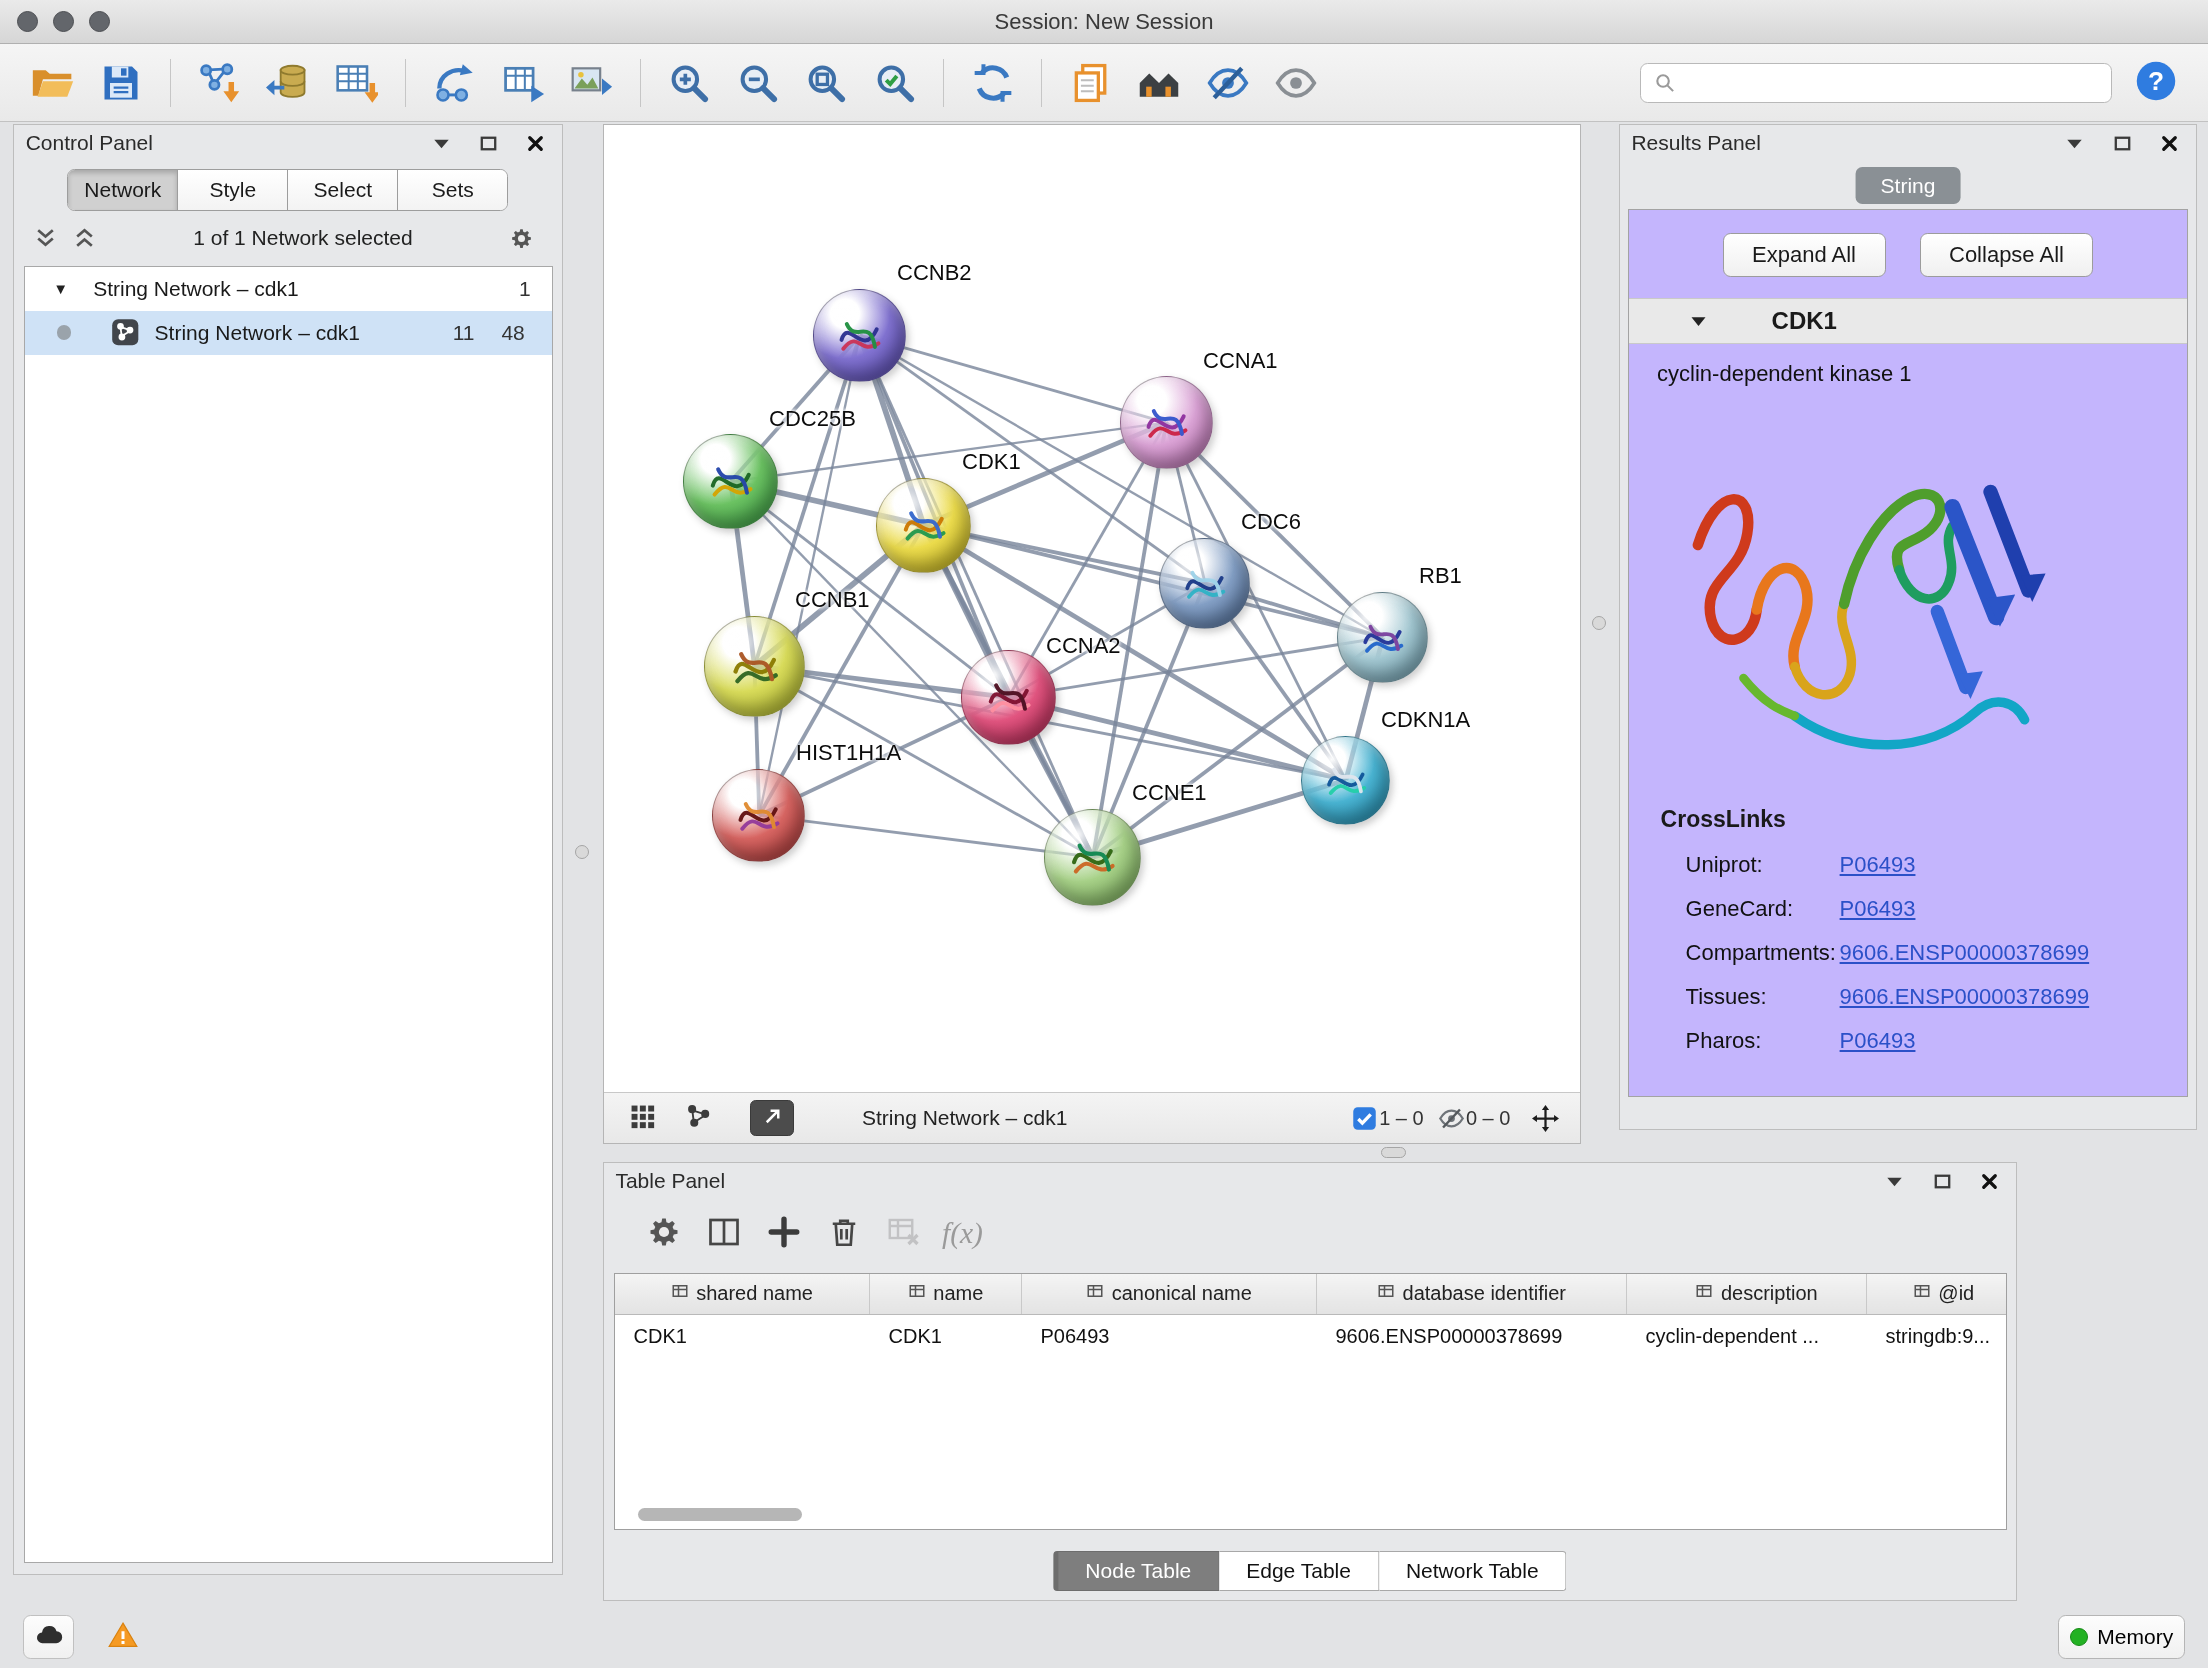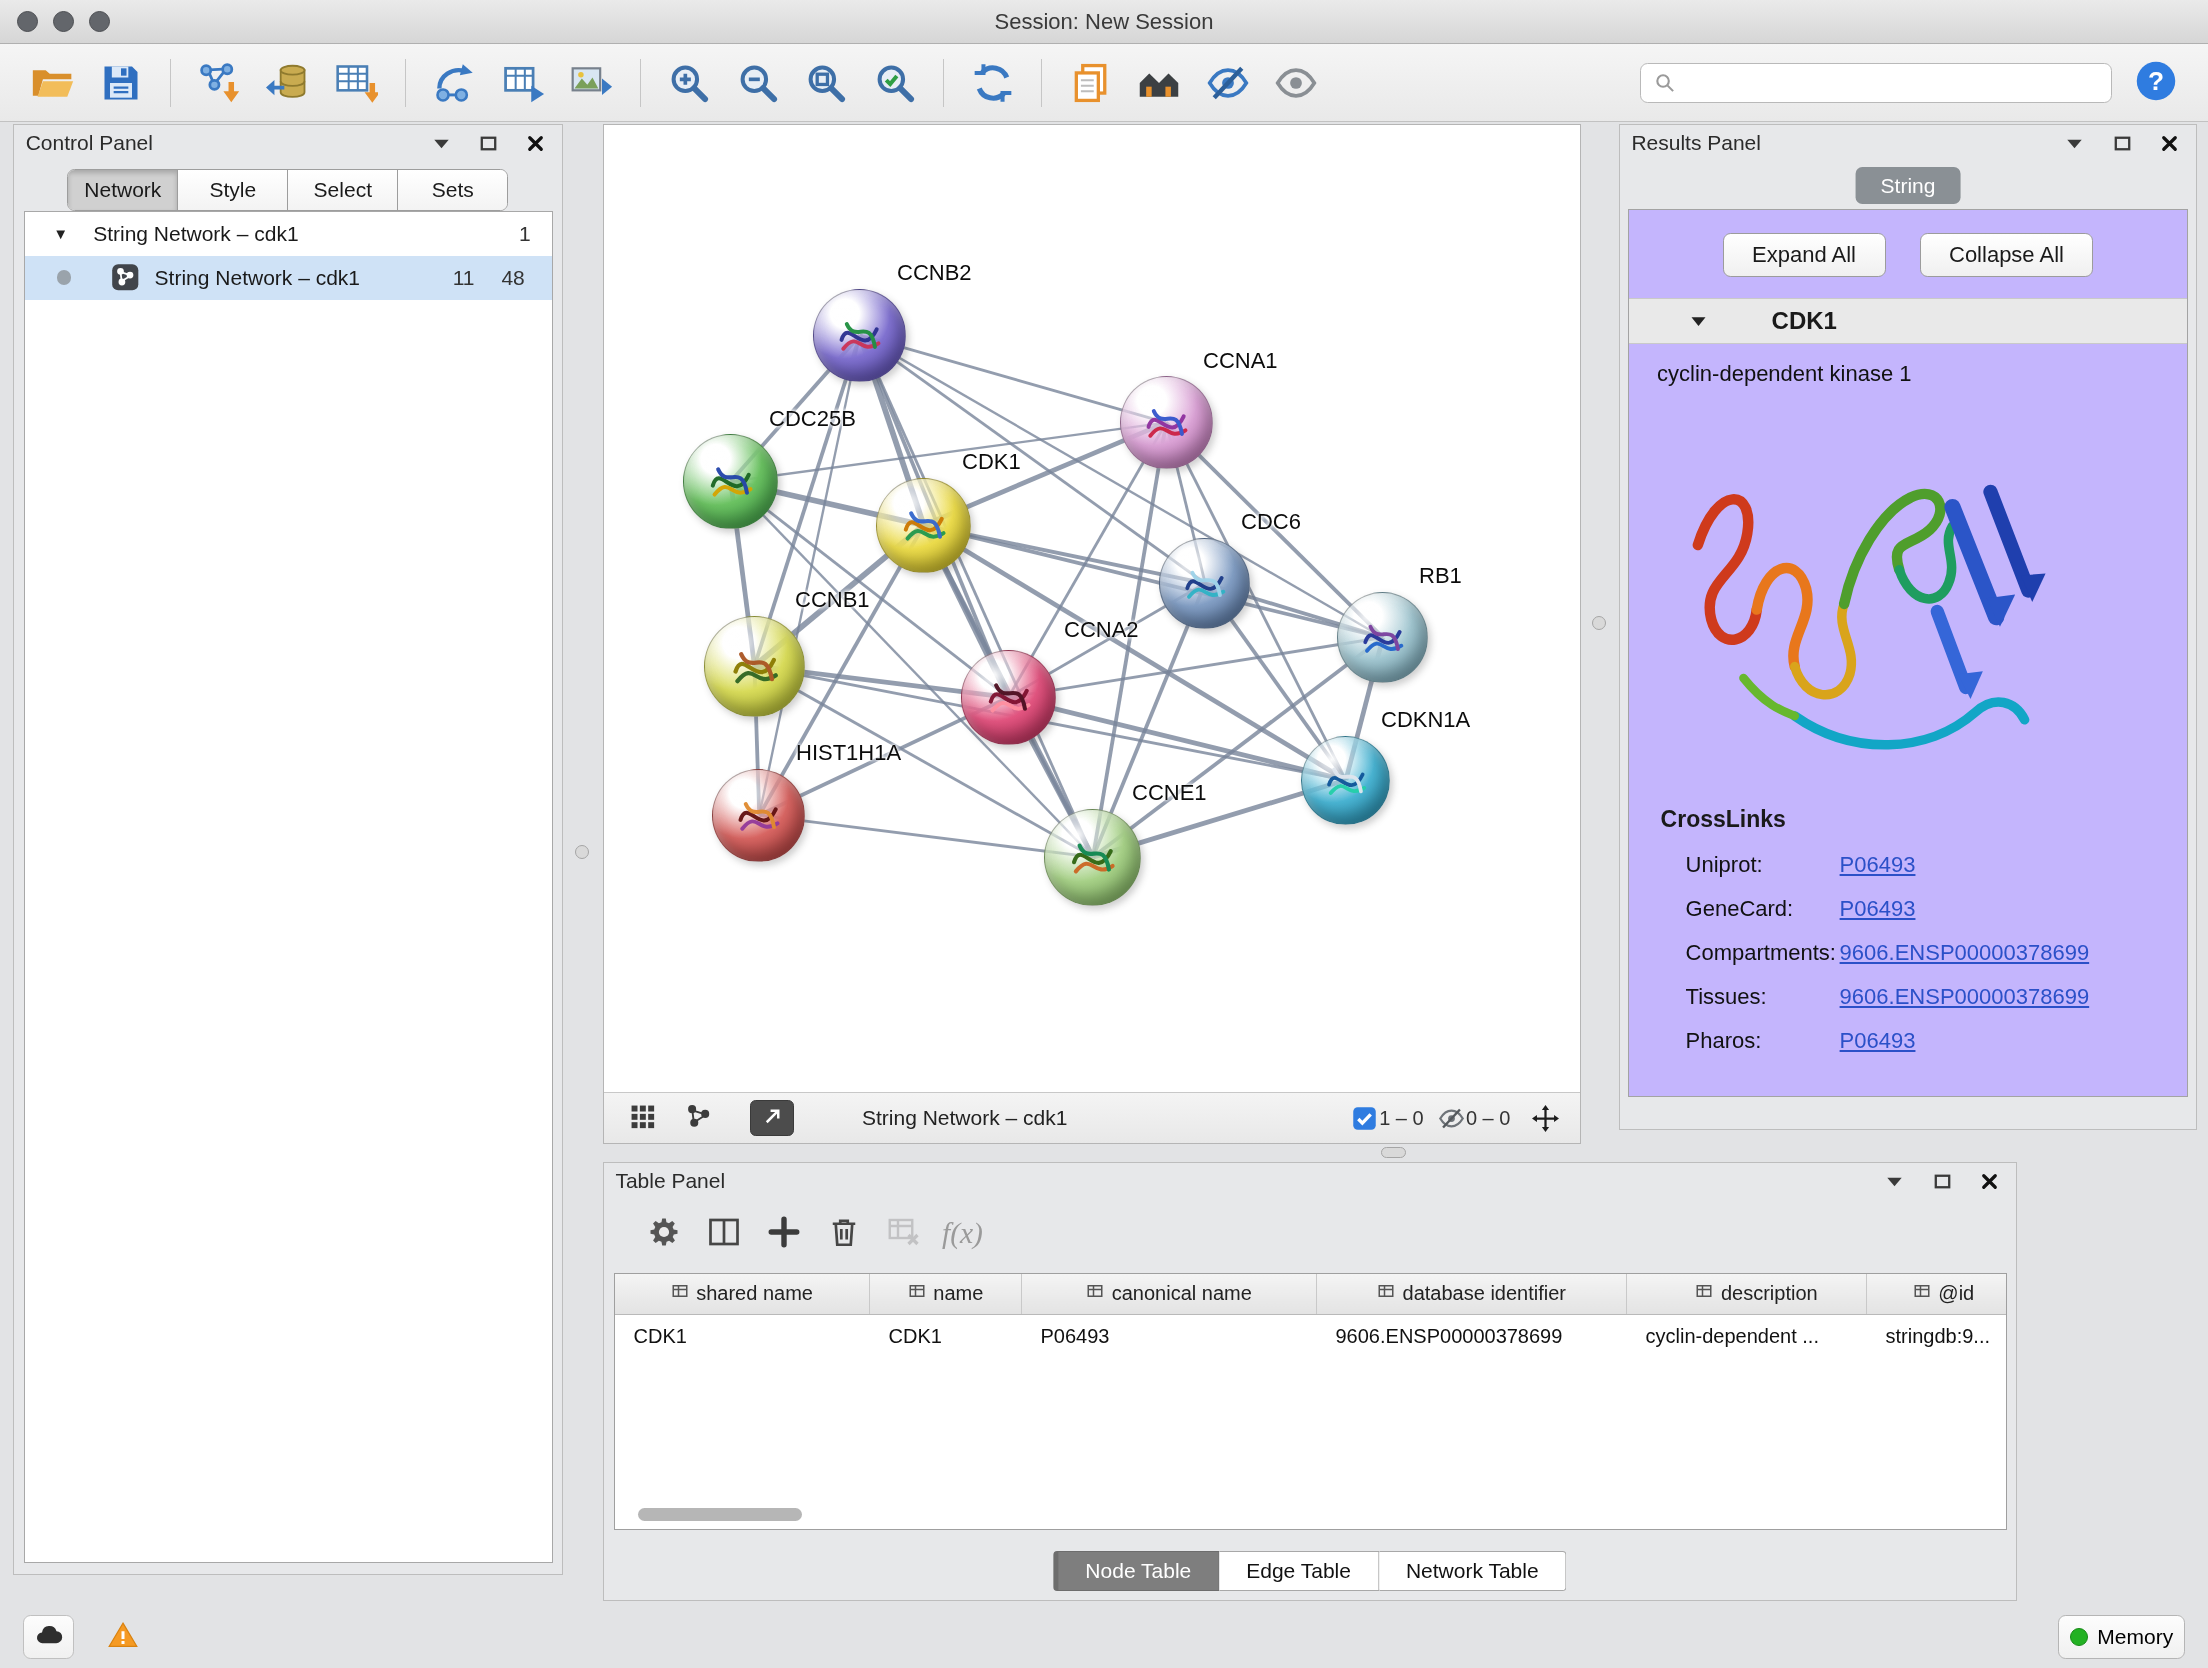--- a/index.html
+++ b/index.html
@@ -353,20 +353,41 @@
             </svg>
           </button>
         </span>
     </div>
     <div class="cp-tabs" id="cp-tabs">
         <div class="cp-tab selected">Network</div>
         <div class="cp-tab">Style</div>
         <div class="cp-tab">Select</div>
         <div class="cp-tab">Sets</div>
       </div>
+    <div class="cp-selrow">
+      <span class="cp-chevrons">
+        <span class="icon">
+            <svg viewBox="0 0 24 24" fill="none" stroke="#555" stroke-width="2.6">
+              <path d="M5 4l7 6 7-6M5 12l7 6 7-6"></path>
+            </svg>
+          </span>
+        <span class="icon">
+            <svg viewBox="0 0 24 24" fill="none" stroke="#555" stroke-width="2.6">
+              <path d="M5 10l7-6 7 6M5 19l7-6 7 6"></path>
+            </svg>
+          </span>
+      </span>
+      <span class="cp-seltext">1 of 1 Network selected</span>
+      <button class="cp-gear">
+        <span class="icon"><svg viewBox="0 0 24 24" fill="#555">
+              <path d="M21 13.2v-2.4l-2.6-.5a6.6 6.6 0 0 0-.7-1.7l1.5-2.2-1.7-1.7-2.2 1.5c-.5-.3-1.1-.5-1.7-.7L13.2 3h-2.4l-.5 2.5c-.6.2-1.2.4-1.7.7L6.4 4.7 4.7 6.4l1.5 2.2c-.3.5-.5 1.1-.7 1.7l-2.5.5v2.4l2.5.5c.2.6.4 1.2.7 1.7l-1.5 2.2 1.7 1.7 2.2-1.5c.5.3 1.1.5 1.7.7l.5 2.5h2.4l.5-2.5c.6-.2 1.2-.4 1.7-.7l2.2 1.5 1.7-1.7-1.5-2.2c.3-.5.5-1.1.7-1.7z"></path>
+              <circle cx="12" cy="12" r="3.4" fill="#ececec"></circle>
+            </svg></span>
+      </button>
+    </div>
     <div class="cp-tree">
       <div class="tree-row tree-root">
         <span class="tri">▼</span>
         <span>String Network – cdk1</span>
         <span class="tree-count">1</span>
       </div>
       <div class="tree-row tree-child">
         <span class="tree-dot"></span>
         <span class="tree-appicon">
             <svg viewBox="0 0 24 24">
@@ -489,21 +510,21 @@
           </svg>
         </div>
         <div class="net-label" style="left: 191px; top: 462px;">CCNB1</div>
         <div class="net-node" style="left: 357px; top: 525px; width: 95px; height: 95px; --c1: #e25580; --c2: #a81f4a;">
           <svg class="scribble" viewBox="0 0 60 60">
             <path d="M10 34 C18 8, 34 56, 50 22" stroke="#801130" fill="none" stroke-width="4.5" stroke-linecap="round"></path>
             <path d="M12 44 C30 22, 30 52, 52 38" stroke="#ff8fa0" fill="none" stroke-width="4.5" stroke-linecap="round"></path>
             <path d="M16 16 C26 38, 42 8, 48 42" stroke="#4d0f20" fill="none" stroke-width="4.5" stroke-linecap="round"></path>
           </svg>
         </div>
-        <div class="net-label" style="left: 442px; top: 492px; margin-left: 18px;">CCNA2</div>
+        <div class="net-label" style="left: 442px; top: 508px;">CCNA2</div>
         <div class="net-node" style="left: 697px; top: 611px; width: 89px; height: 89px; --c1: #4ab5d4; --c2: #1a7fa0;">
           <svg class="scribble" viewBox="0 0 60 60">
             <path d="M10 34 C18 8, 34 56, 50 22" stroke="#0f5599" fill="none" stroke-width="4.5" stroke-linecap="round"></path>
             <path d="M12 44 C30 22, 30 52, 52 38" stroke="#23cfa9" fill="none" stroke-width="4.5" stroke-linecap="round"></path>
             <path d="M16 16 C26 38, 42 8, 48 42" stroke="#e0e6ee" fill="none" stroke-width="4.5" stroke-linecap="round"></path>
           </svg>
         </div>
         <div class="net-label" style="left: 777px; top: 582px;">CDKN1A</div>
         <div class="net-node" style="left: 108px; top: 644px; width: 93px; height: 93px; --c1: #d86663; --c2: #9e2e2e;">
           <svg class="scribble" viewBox="0 0 60 60">

